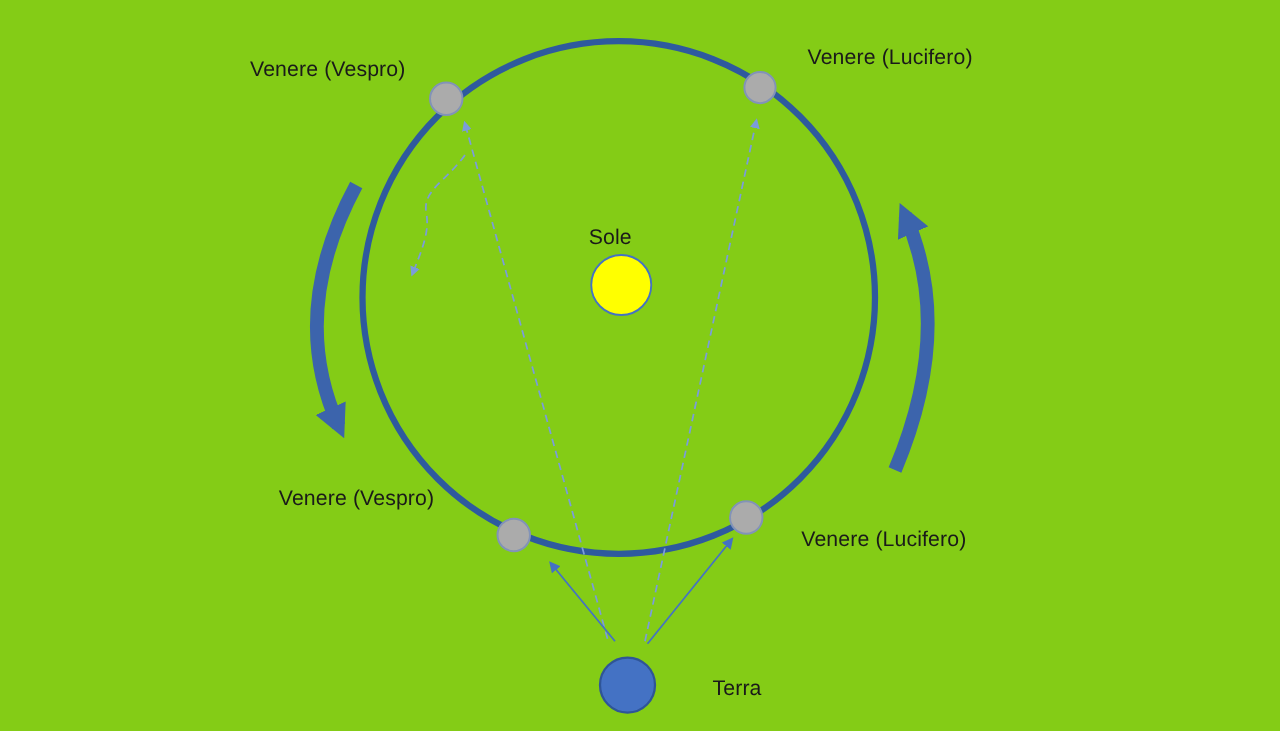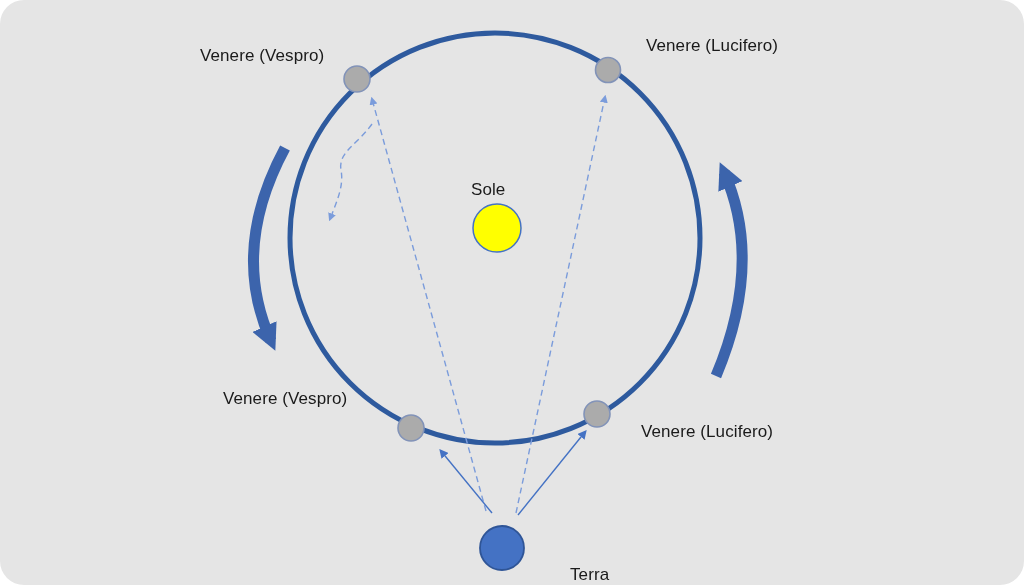--- a/index.html
+++ b/index.html
@@ -5,43 +5,42 @@
   html, body {
     margin: 0;
     padding: 0;
     background: #ffffff;
     font-family: "Liberation Sans", sans-serif;
   }
   .canvas {
     position: relative;
     width: 1024px;
     height: 585px;
-    background: #e5e5e5;
+    background: #84cc16;
     overflow: hidden;
-    border-radius: 24px;
   }
   .canvas svg {
     position: absolute;
     left: 0;
     top: 0;
   }
   .lbl {
     position: absolute;
     font-size: 17px;
     line-height: 20px;
     color: #1a1a1a;
     white-space: nowrap;
     letter-spacing: 0.1px;
   }
   .lbl-vespro-top    { left: 200px; top: 46px;  }
   .lbl-lucifero-top  { left: 646px; top: 36px;  }
   .lbl-sole          { left: 471px; top: 180px; text-align: center; }
   .lbl-vespro-bot    { left: 223px; top: 389px; }
   .lbl-lucifero-bot  { left: 641px; top: 422px; }
-  .lbl-terra         { left: 570px; top: 541px; margin-top: 24px; }
+  .lbl-terra         { left: 570px; top: 541px; }
 </style>
 </head>
 <body>
 
 <div class="canvas">
 
   <svg width="1024" height="585" viewBox="0 0 1024 585">
     <defs>
       <marker id="head-thick" viewBox="0 0 10 10" refX="6" refY="5" markerWidth="2.4" markerHeight="2.4" orient="auto" markerUnits="strokeWidth">
         <path d="M0,0 L10,5 L0,10 Z" fill="#3C64AC"></path>

